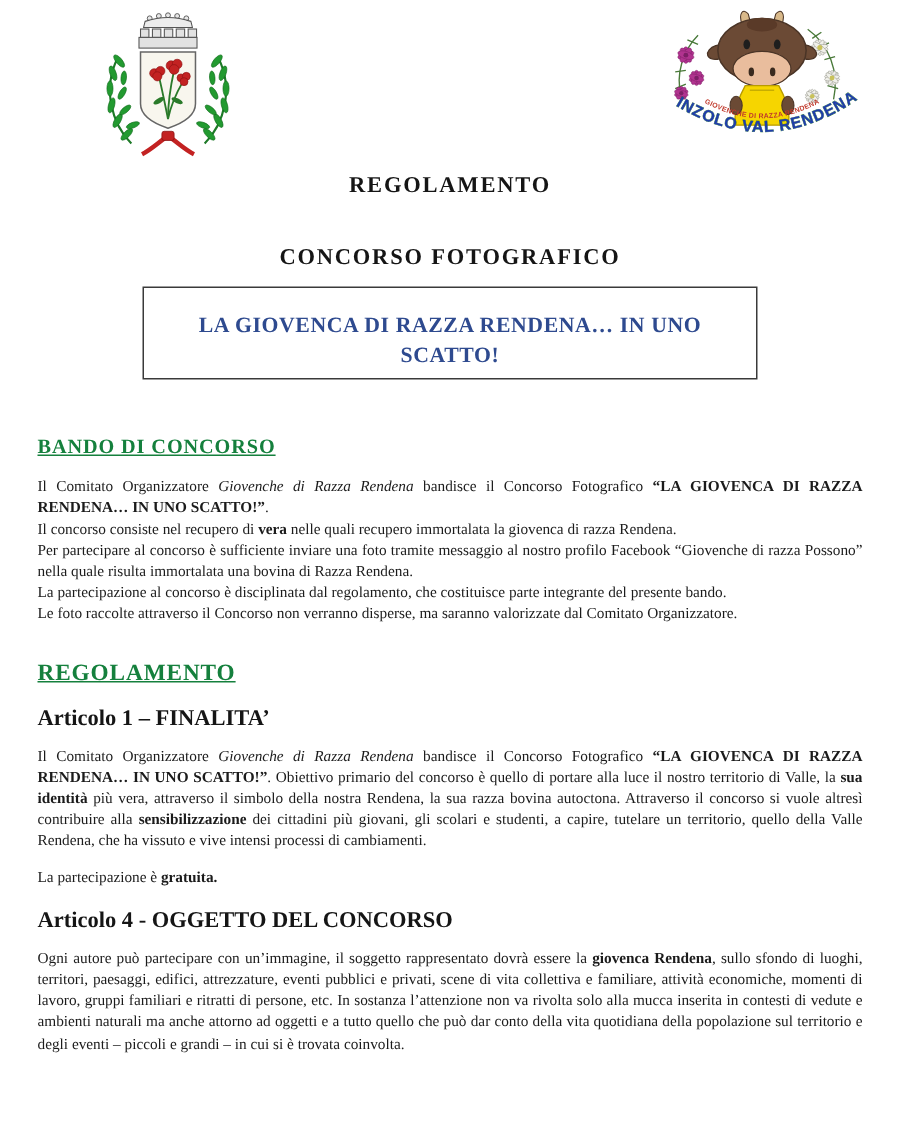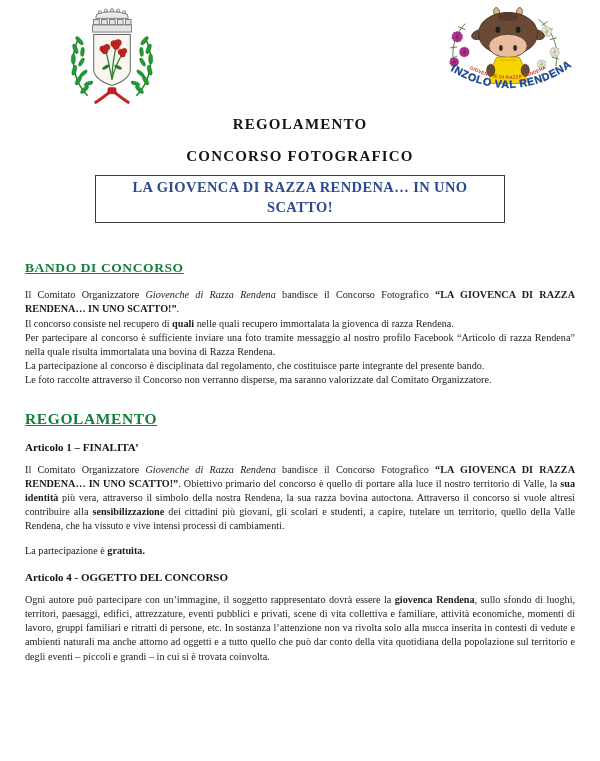--- a/index.html
+++ b/index.html
@@ -6,39 +6,39 @@
   html,body { background:#ffffff; }
   body { width:600px; height:761px; overflow:hidden; font-family:"Liberation Serif", serif; color:#1b1b1b; }
   .page { position:relative; width:600px; height:761px; background:#fff; }
 
   .logo { position:absolute; }
   .logo-left  { left:55px; top:6px;  width:114px; height:102px; }
   .logo-right { left:441px; top:2px; width:134px; height:102px; }
 
   .title-block { padding-top:116px; text-align:center; }
   .doc-title { font-size:15px; font-weight:bold; letter-spacing:1.2px; color:#151515; }
-  .doc-title + .doc-title { margin-top:15px; }
+  .doc-title + .doc-title { margin-top:31px; }
 
   .boxed-title { margin:10px auto 0; width:410px; border:1px solid #3a3a3a;
-                 padding:2px 18px 5px; text-align:center; }
+                 padding:16px 18px 5px; text-align:center; }
   .boxed-title .txt { font-size:14.5px; font-weight:bold; line-height:1.35;
                       color:#2e4a8f; letter-spacing:0.4px; }
 
   .content { margin:0 25px; }
   .section-heading { font-weight:bold; text-decoration:underline; color:#15803d; }
   .h-bando { margin-top:37px; font-size:13.5px; letter-spacing:0.6px; }
   .h-regolamento { margin-top:22px; font-size:15.5px; letter-spacing:0.6px; }
 
   .body-block { margin-top:12px; }
   .body-text { font-size:10.2px; line-height:14.2px; text-align:justify; color:#1b1b1b; }
   .body-text .b { font-weight:bold; }
   .body-text .i { font-style:italic; }
 
   .article { margin-top:0; }
-  .article-heading { margin-top:13px; font-size:11px; font-weight:bold; color:#151515;font-family:Liberation Serif, serif; }
+  .article-heading { margin-top:13px; font-size:15px; font-weight:bold; color:#151515;font-family:Liberation Serif, serif; }
   .article .body-text { margin-top:10px; }
 
   .arc-small { font-family:"Liberation Sans", sans-serif; font-weight:bold; font-size:4.6px;
                fill:#c0392b; letter-spacing:0.2px; }
   .arc-big   { font-family:"Liberation Sans", sans-serif; font-weight:bold; font-size:10.5px;
                fill:#1f3da8; stroke:#2e7d32; stroke-width:0.35px; paint-order:stroke;
                letter-spacing:0.6px; }
 </style>
 </head>
 <body>
@@ -208,22 +208,22 @@
     <div class="boxed-title">
       <div class="txt">LA GIOVENCA DI RAZZA RENDENA… IN UNO SCATTO!</div>
     </div>
   </div>
 
   <div class="content">
 
     <h2 class="section-heading h-bando">BANDO DI CONCORSO</h2>
     <div class="body-block">
       <p class="body-text"><span>Il Comitato Organizzatore </span><span class="i">Giovenche di Razza Rendena</span><span> bandisce il Concorso Fotografico </span><span class="b">“LA GIOVENCA DI RAZZA RENDENA… IN UNO SCATTO!”</span><span>.</span></p>
-      <p class="body-text"><span>Il concorso consiste nel recupero di </span><span class="b">quali</span><span> nelle quali recupero immortalata la giovenca di razza Rendena.</span></p>
-      <p class="body-text"><span>Per partecipare al concorso è sufficiente inviare una foto tramite messaggio al nostro profilo Facebook “Articolo di razza Rendena” nella quale risulta immortalata una bovina di Razza Rendena.</span></p>
+      <p class="body-text"><span>Il concorso consiste nel recupero di </span><span class="b">vera</span><span> nelle quali recupero immortalata la giovenca di razza Rendena.</span></p>
+      <p class="body-text"><span>Per partecipare al concorso è sufficiente inviare una foto tramite messaggio al nostro profilo Facebook “Giovenche di razza Possono” nella quale risulta immortalata una bovina di Razza Rendena.</span></p>
       <p class="body-text"><span>La partecipazione al concorso è disciplinata dal regolamento, che costituisce parte integrante del presente bando.</span></p>
       <p class="body-text"><span>Le foto raccolte attraverso il Concorso non verranno disperse, ma saranno valorizzate dal Comitato Organizzatore.</span></p>
     </div>
 
     <h2 class="section-heading h-regolamento">REGOLAMENTO</h2>
 
     <div class="article">
       <h4 class="article-heading">Articolo 1 – FINALITA’</h4>
       <p class="body-text"><span>Il Comitato Organizzatore </span><span class="i">Giovenche di Razza Rendena</span><span> bandisce il Concorso Fotografico </span><span class="b">“LA GIOVENCA DI RAZZA RENDENA… IN UNO SCATTO!”</span><span>. Obiettivo primario del concorso è quello di portare alla luce il nostro territorio di Valle, la </span><span class="b">sua identità</span><span> più vera, attraverso il simbolo della nostra Rendena, la sua razza bovina autoctona. Attraverso il concorso si vuole altresì contribuire alla </span><span class="b">sensibilizzazione</span><span> dei cittadini più giovani, gli scolari e studenti, a capire, tutelare un territorio, quello della Valle Rendena, che ha vissuto e vive intensi processi di cambiamenti.</span></p>
     </div>

